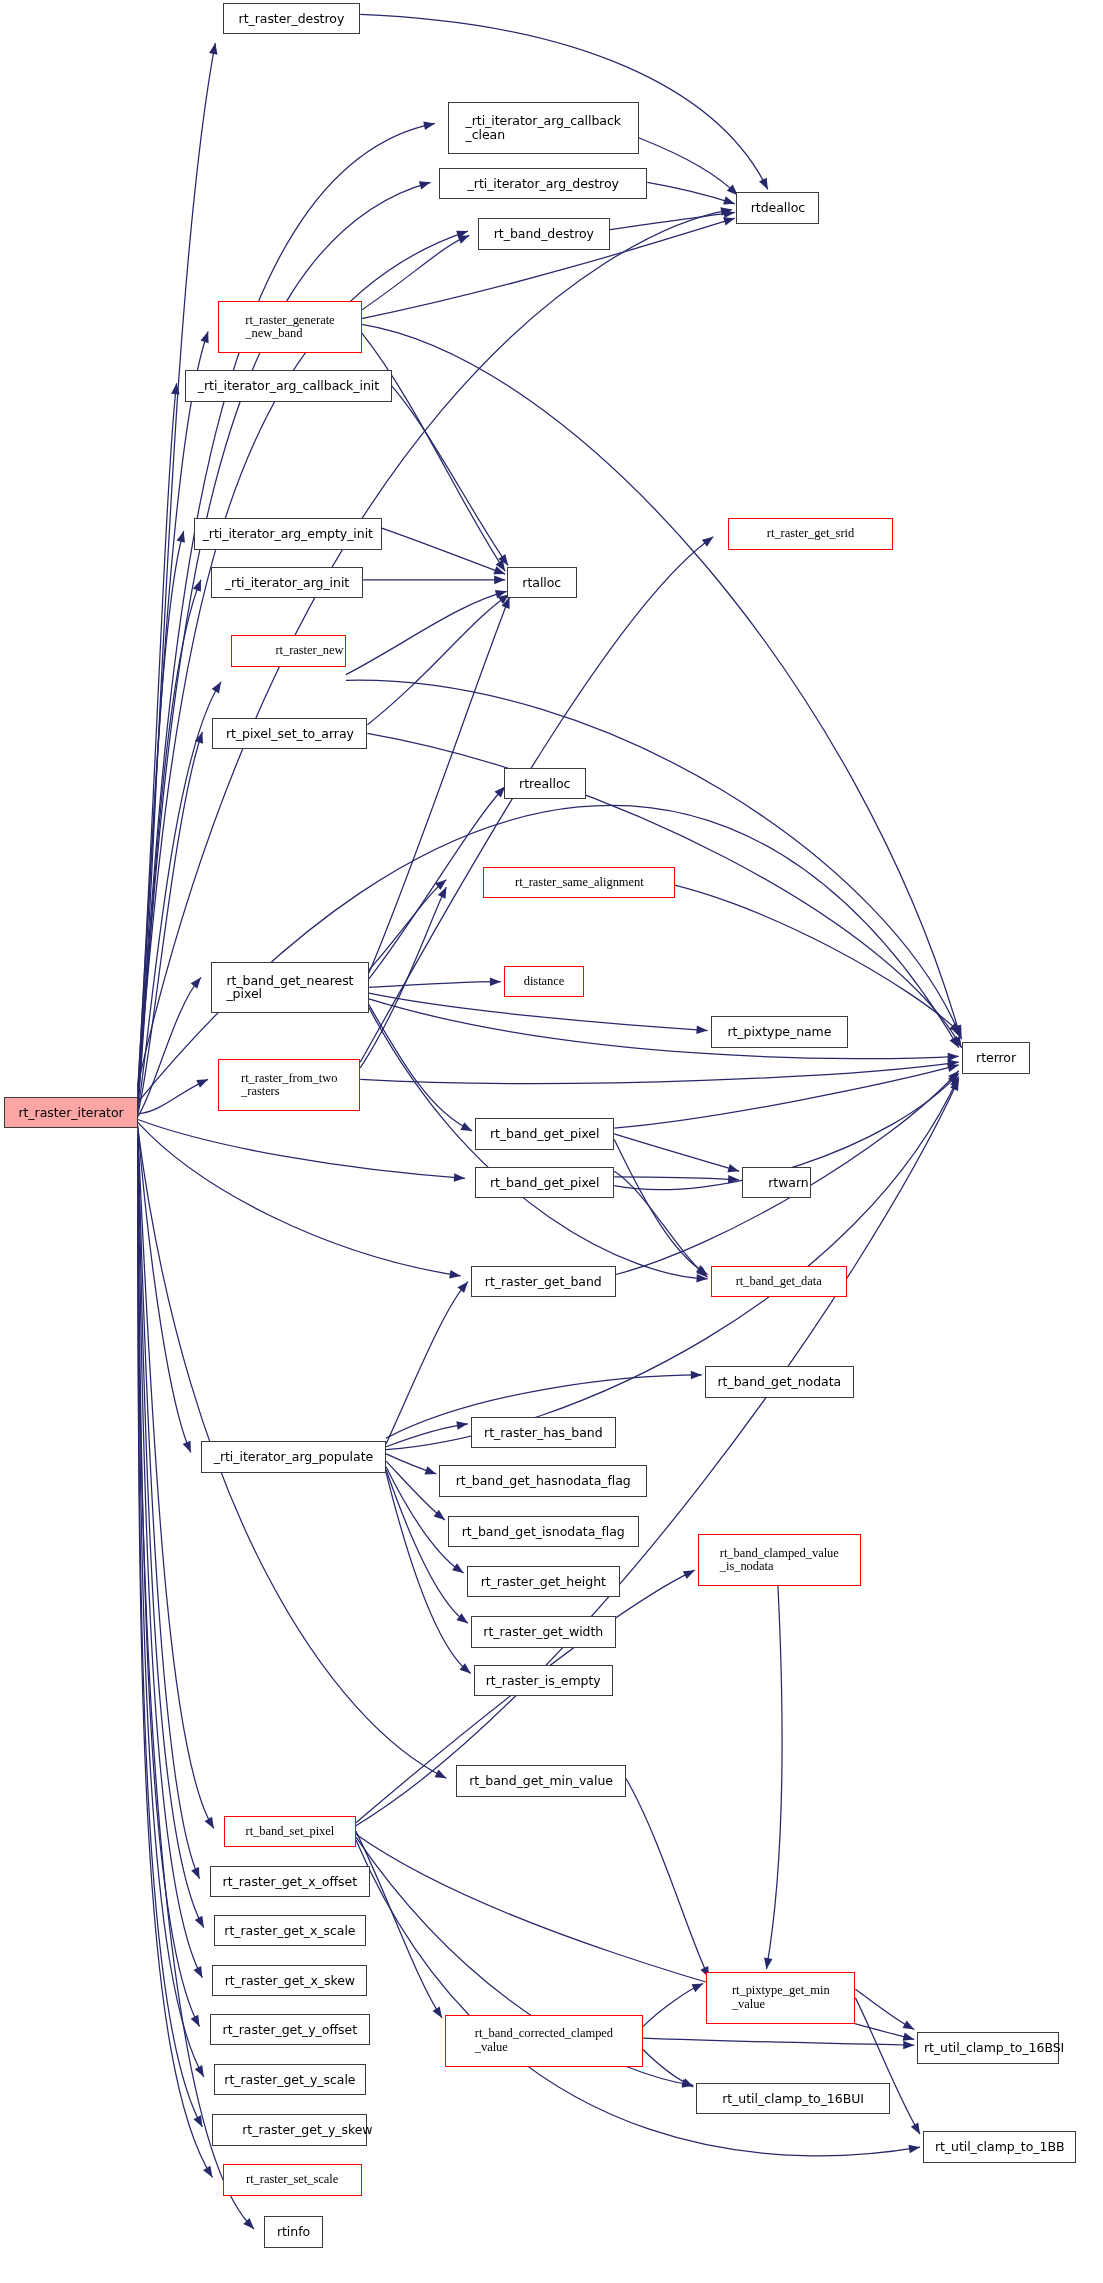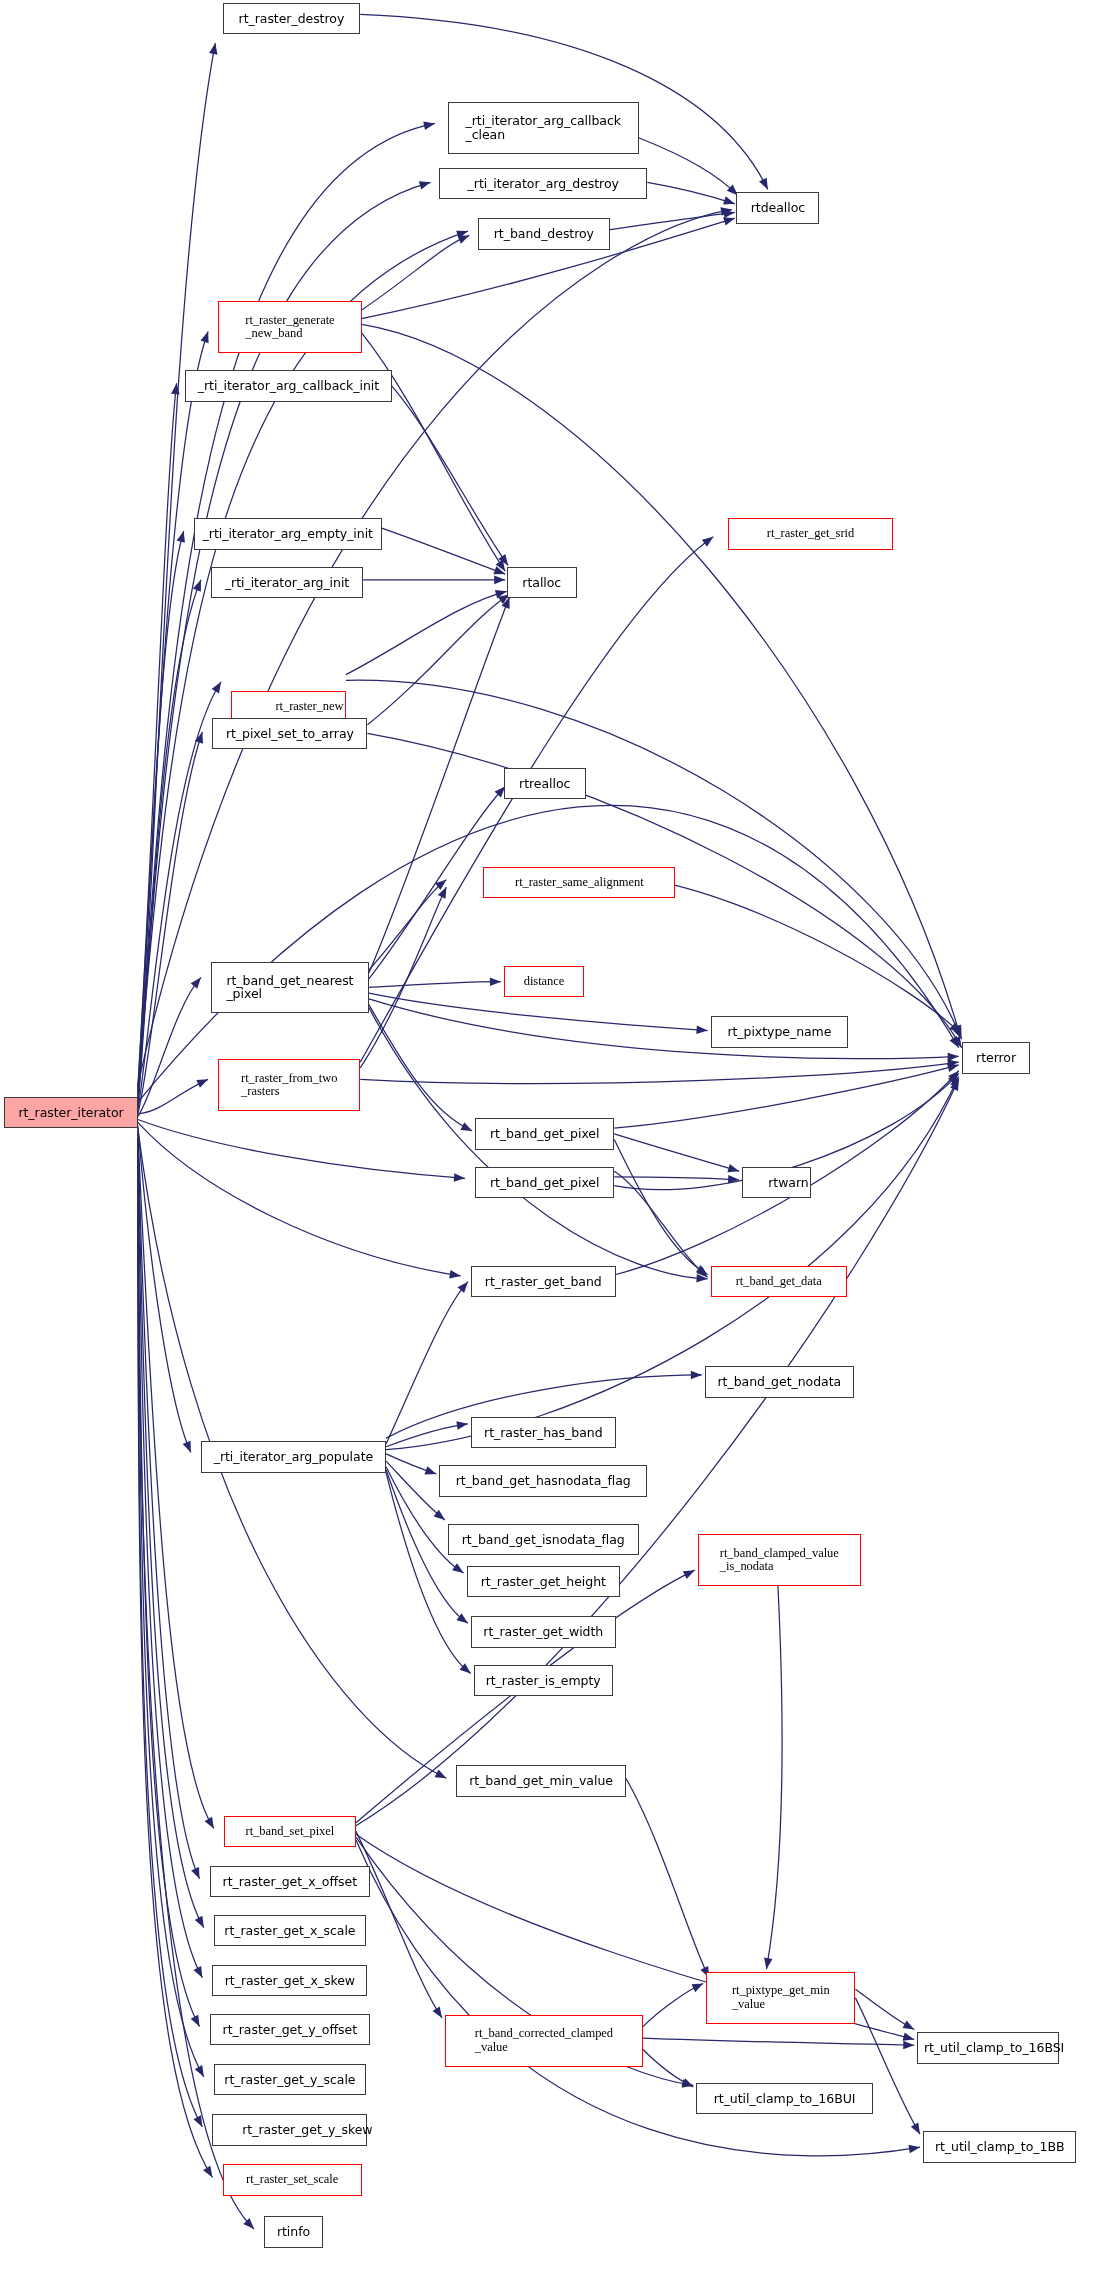--- a/index.html
+++ b/index.html
@@ -245,21 +245,21 @@
       <div class="gnode" title="_rti_iterator_arg_destroy" style="left: 439.2px; top: 167.9px; width: 208.1px; height: 31.6px;">_rti_iterator_arg_destroy</div>
       <div class="gnode" title="rt_band_destroy" style="left: 477.9px; top: 218.2px; width: 132px; height: 31.6px;">rt_band_destroy</div>
       <div class="gnode red" title="rt_raster_generate
 _new_band" style="left: 218.2px; top: 301.4px; width: 143.5px; height: 51.7px;">rt_raster_generate
 _new_band</div>
       <div class="gnode" title="_rti_iterator_arg_callback_init" style="left: 185.1px; top: 370.3px; width: 206.7px; height: 31.6px;">_rti_iterator_arg_callback_init</div>
       <div class="gnode red" title="rt_raster_get_srid" style="left: 728px; top: 518.1px; width: 165px; height: 31.6px;">rt_raster_get_srid</div>
       <div class="gnode" title="_rti_iterator_arg_empty_init" style="left: 193.8px; top: 518.1px; width: 188px; height: 31.6px;">_rti_iterator_arg_empty_init</div>
       <div class="gnode" title="rtalloc" style="left: 506.6px; top: 566.9px; width: 70.3px; height: 31.6px;">rtalloc</div>
       <div class="gnode" title="_rti_iterator_arg_init" style="left: 211px; top: 566.9px; width: 152.1px; height: 31.6px;">_rti_iterator_arg_init</div>
-      <div class="gnode red" title="rt_raster_new" style="left: 231.1px; top: 691px; width: 114.8px; height: 31.6px; padding-left: 42px;">rt_raster_new</div>
+      <div class="gnode red" title="rt_raster_new" style="left: 231.1px; top: 635px; width: 114.8px; height: 31.6px; padding-left: 42px;">rt_raster_new</div>
       <div class="gnode" title="rt_pixel_set_to_array" style="left: 212.4px; top: 717.6px; width: 155px; height: 31.6px;">rt_pixel_set_to_array</div>
       <div class="gnode" title="rtrealloc" style="left: 503.8px; top: 767.9px; width: 81.8px; height: 31.6px;">rtrealloc</div>
       <div class="gnode red" title="rt_raster_same_alignment" style="left: 449.2px; top: 866.9px; width: 192.3px; height: 31.6px; margin-left: 34px;">rt_raster_same_alignment</div>
       <div class="gnode" title="rt_band_get_nearest
 _pixel" style="left: 211px; top: 961.6px; width: 157.9px; height: 51.7px;">rt_band_get_nearest
 _pixel</div>
       <div class="gnode red" title="distance" style="left: 503.8px; top: 965.9px; width: 80.4px; height: 31.6px;">distance</div>
       <div class="gnode" title="rt_pixtype_name" style="left: 710.5px; top: 1016.2px; width: 137.8px; height: 31.6px;">rt_pixtype_name</div>
       <div class="gnode" title="rterror" style="left: 961.6px; top: 1042px; width: 68.9px; height: 31.6px;">rterror</div>
       <div class="gnode red" title="rt_raster_from_two
@@ -268,21 +268,21 @@
       <div class="gnode current" title="rt_raster_iterator" style="left: 4.3px; top: 1096.5px; width: 133.5px; height: 31.6px;">rt_raster_iterator</div>
       <div class="gnode" title="rt_band_get_pixel" style="left: 475.1px; top: 1118.1px; width: 139.2px; height: 31.6px;">rt_band_get_pixel</div>
       <div class="gnode" title="rt_band_get_pixel" style="left: 475.1px; top: 1166.9px; width: 139.2px; height: 31.6px;">rt_band_get_pixel</div>
       <div class="gnode" title="rtwarn" style="left: 742px; top: 1166.9px; width: 68.9px; height: 31.6px; padding-left: 24px;">rtwarn</div>
       <div class="gnode" title="rt_raster_get_band" style="left: 470.8px; top: 1265.9px; width: 145px; height: 31.6px;">rt_raster_get_band</div>
       <div class="gnode red" title="rt_band_get_data" style="left: 710.5px; top: 1265.9px; width: 136.4px; height: 31.6px;">rt_band_get_data</div>
       <div class="gnode" title="rt_band_get_nodata" style="left: 704.7px; top: 1366.4px; width: 149.3px; height: 31.6px;">rt_band_get_nodata</div>
       <div class="gnode" title="rt_raster_has_band" style="left: 470.8px; top: 1416.6px; width: 145px; height: 31.6px;">rt_raster_has_band</div>
       <div class="gnode" title="_rti_iterator_arg_populate" style="left: 200.9px; top: 1441px; width: 185.1px; height: 31.6px;">_rti_iterator_arg_populate</div>
       <div class="gnode" title="rt_band_get_hasnodata_flag" style="left: 439.2px; top: 1465.4px; width: 208.1px; height: 31.6px;">rt_band_get_hasnodata_flag</div>
-      <div class="gnode" title="rt_band_get_isnodata_flag" style="left: 447.8px; top: 1515.6px; width: 190.9px; height: 31.6px; margin-top: 8px;">rt_band_get_isnodata_flag</div>
+      <div class="gnode" title="rt_band_get_isnodata_flag" style="left: 447.8px; top: 1515.6px; width: 190.9px; height: 31.6px;">rt_band_get_isnodata_flag</div>
       <div class="gnode red" title="rt_band_clamped_value
 _is_nodata" style="left: 697.5px; top: 1534.3px; width: 163.6px; height: 51.7px;">rt_band_clamped_value
 _is_nodata</div>
       <div class="gnode" title="rt_raster_get_height" style="left: 466.5px; top: 1565.9px; width: 153.6px; height: 31.6px;">rt_raster_get_height</div>
       <div class="gnode" title="rt_raster_get_width" style="left: 470.8px; top: 1616.1px; width: 145px; height: 31.6px;">rt_raster_get_width</div>
       <div class="gnode" title="rt_raster_is_empty" style="left: 473.6px; top: 1664.9px; width: 139.2px; height: 31.6px;">rt_raster_is_empty</div>
       <div class="gnode" title="rt_band_get_min_value" style="left: 456.4px; top: 1765.4px; width: 169.4px; height: 31.6px;">rt_band_get_min_value</div>
       <div class="gnode red" title="rt_band_set_pixel" style="left: 223.9px; top: 1815.6px; width: 132px; height: 31.6px;">rt_band_set_pixel</div>
       <div class="gnode" title="rt_raster_get_x_offset" style="left: 209.5px; top: 1865.8px; width: 160.7px; height: 31.6px;">rt_raster_get_x_offset</div>
       <div class="gnode" title="rt_raster_get_x_scale" style="left: 213.9px; top: 1914.6px; width: 152.1px; height: 31.6px;">rt_raster_get_x_scale</div>
@@ -290,19 +290,19 @@
       <div class="gnode" title="rt_raster_get_y_offset" style="left: 209.5px; top: 2013.7px; width: 160.7px; height: 31.6px;">rt_raster_get_y_offset</div>
       <div class="gnode" title="rt_raster_get_y_scale" style="left: 213.9px; top: 2063.9px; width: 152.1px; height: 31.6px;">rt_raster_get_y_scale</div>
       <div class="gnode" title="rt_raster_get_y_skew" style="left: 212.4px; top: 2114.1px; width: 155px; height: 31.6px; padding-left: 35px;">rt_raster_get_y_skew</div>
       <div class="gnode red" title="rt_pixtype_get_min
 _value" style="left: 706.1px; top: 1972.1px; width: 149.3px; height: 51.7px;">rt_pixtype_get_min
 _value</div>
       <div class="gnode red" title="rt_band_corrected_clamped
 _value" style="left: 444.9px; top: 2015.1px; width: 198.1px; height: 51.7px;">rt_band_corrected_clamped
 _value</div>
       <div class="gnode" title="rt_util_clamp_to_16BSI" style="left: 917.1px; top: 2032.3px; width: 142px; height: 31.6px; padding-left: 12px;">rt_util_clamp_to_16BSI</div>
-      <div class="gnode" title="rt_util_clamp_to_16BUI" style="left: 696.1px; top: 2082.6px; width: 177px; height: 31.6px;">rt_util_clamp_to_16BUI</div>
+      <div class="gnode" title="rt_util_clamp_to_16BUI" style="left: 696.1px; top: 2082.6px; width: 194px; height: 31.6px;">rt_util_clamp_to_16BUI</div>
       <div class="gnode" title="rt_util_clamp_to_1BB" style="left: 922.9px; top: 2131.4px; width: 153.6px; height: 31.6px;">rt_util_clamp_to_1BB</div>
       <div class="gnode red" title="rt_raster_set_scale" style="left: 222.5px; top: 2164.4px; width: 139.2px; height: 31.6px;">rt_raster_set_scale</div>
       <div class="gnode" title="rtinfo" style="left: 264.1px; top: 2216px; width: 58.8px; height: 31.6px;">rtinfo</div>
     </div>
 
 </div>
 
 </body></html>

